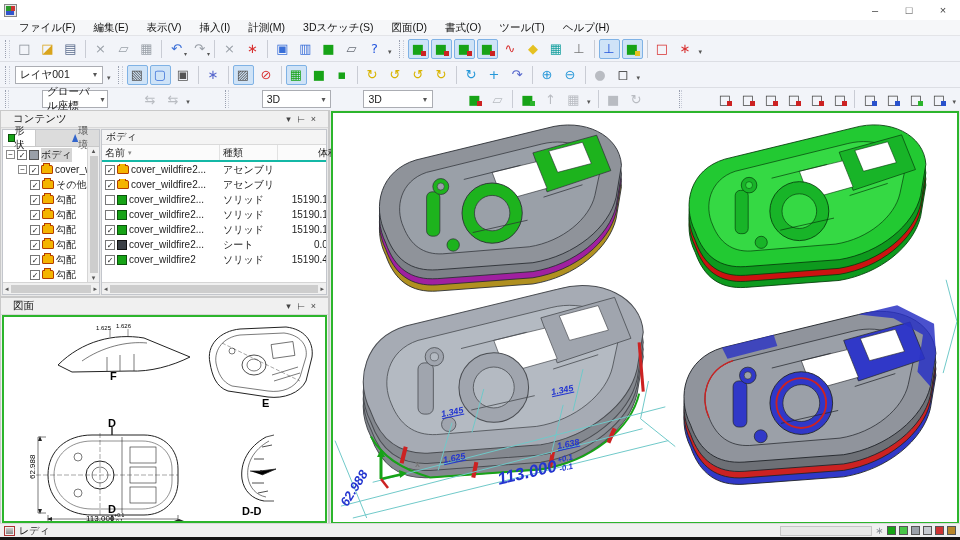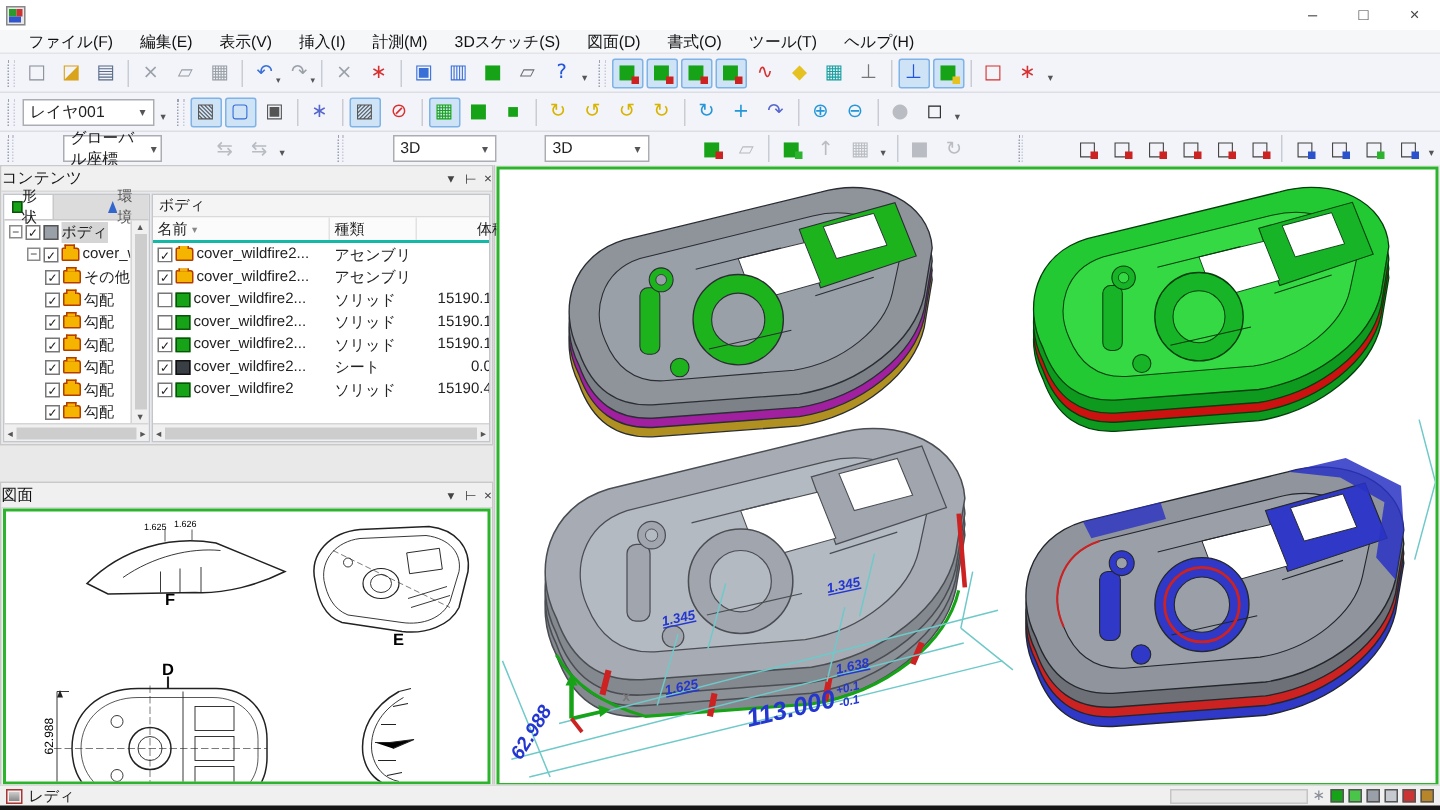--- a/index.html
+++ b/index.html
@@ -41,21 +41,21 @@
   i.ovf { font-size:7px; color:#555; margin:6px 4px 0 2px; font-style:normal; }
   .combo { height:18px; background:#fff; border:1px solid #abadb3; display:flex; align-items:center;
     font-size:10.5px; padding-left:4px; position:relative; margin:0 2px; }
   .combo .arrow { margin-left:auto; width:14px; text-align:center; color:#555; font-size:8px; }
 
   
   .workarea { position:absolute; top:110px; left:0; right:0; bottom:15px; display:flex; background:#e9e9e9; }
   .left-col { width:330px; display:flex; flex-direction:column; border-right:1px solid #c9c9c9; }
 
   .panel { background:#f2f2f2; display:flex; flex-direction:column; border:1px solid #c9c9c9; }
-  .panel-header { height:17px; background:#f0f0f0; display:flex; align-items:center; padding:0 0;
+  .panel-header { height:17px; background:#f0f0f0; display:flex; align-items:center; padding:0 12px;
     font-size:10.5px; color:#111; border-bottom:1px solid #d8d8d8; }
   .ph-btns { margin-left:auto; display:flex; gap:6px; color:#444; }
   .ph-btn { font-size:9px; line-height:1; }
   .ph-pin { display:inline-block; transform:rotate(90deg); font-size:9px; }
 
   .contents-panel { height:187px; }
   .contents-body { flex:1; display:flex; min-height:0; background:#e9e9e9; }
   .tree-col { width:98px; display:flex; flex-direction:column; margin:1px; background:#fff; border:1px solid #c3c6cc; }
   .tabs { display:flex; height:17px; background:#e2e2e2; border-bottom:1px solid #c9c9c9; }
   .tab { display:flex; align-items:center; gap:0; padding:0 5px; font-size:10px; color:#222; }
@@ -98,21 +98,21 @@
   .c-name { width:118px; flex:none; } .c-type { width:58px; flex:none; }
   .c-vol { width:64px; flex:none; justify-content:flex-end; text-align:right; }
   .c-surf { flex:1; min-width:0; }
   .tbody { flex:1; overflow:hidden; }
   .trw { display:flex; align-items:center; height:15px; white-space:nowrap; }
   .trw .cell { font-size:10px; padding:0 3px; overflow:hidden; display:flex; align-items:center; }
   .trw .c-vol,.trw .c-surf { justify-content:flex-end; }
   .trw .c-surf { justify-content:flex-start; }
   .trw .num { width:100%; text-align:right; }
 
-  .drawing-panel { flex:1; min-height:0;margin-top:24px; }
+  .drawing-panel { flex:1; min-height:0; }
   .drawing-canvas { flex:1; margin:0 1px 1px 1px; background:#fff; border:2px solid #2cb52c;
     position:relative; overflow:hidden; }
   .dwg-label { position:absolute; font-weight:bold; font-size:11px; color:#000; }
   .dwg-dim { position:absolute; font-size:6px; color:#000; }
   .dwg-dim-l { position:absolute; font-size:8px; color:#000; }
   .tol { display:inline-flex; flex-direction:column; font-size:5px; line-height:1.1; vertical-align:middle; }
 
   
   .viewport { flex:1; background:#fff; border:2px solid #2cb52c; position:relative; overflow:hidden; margin:1px; }
   .model { position:absolute; }

